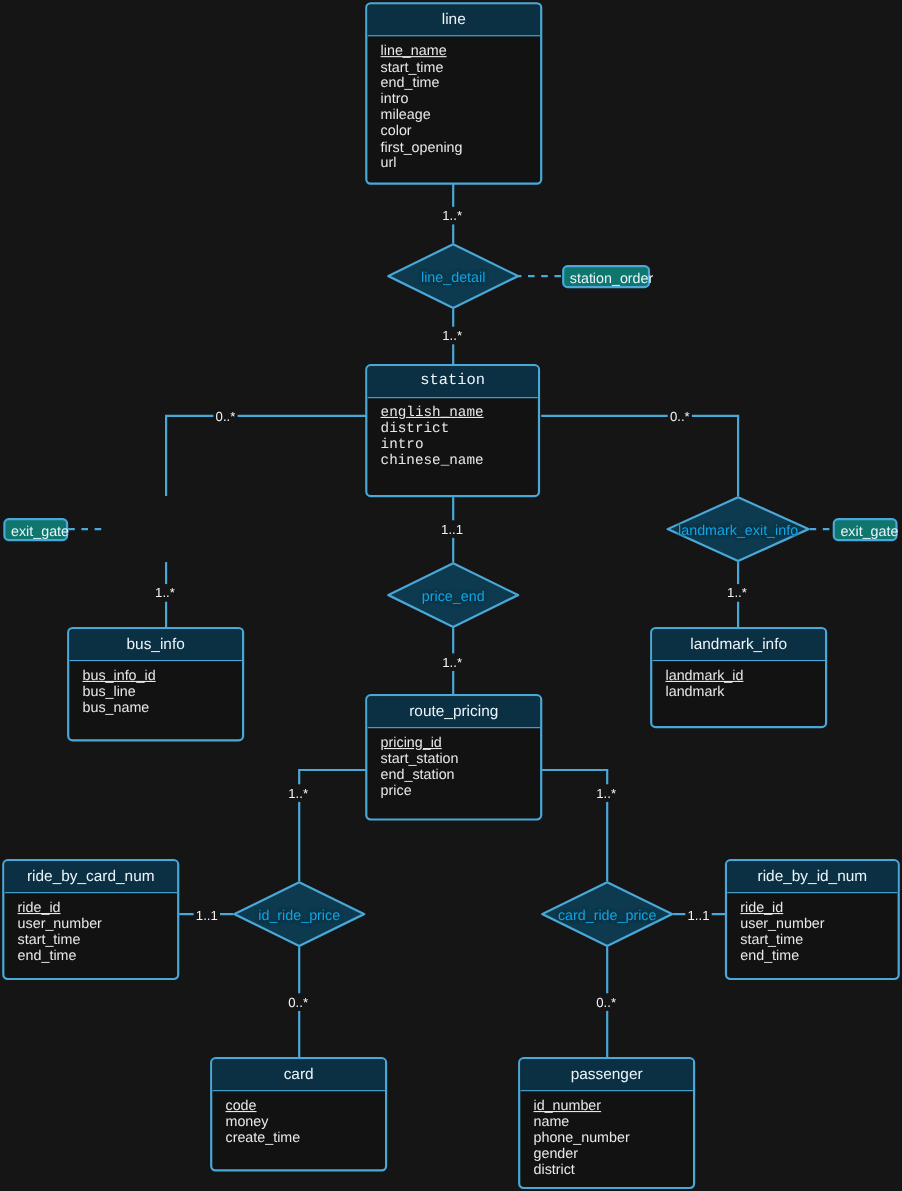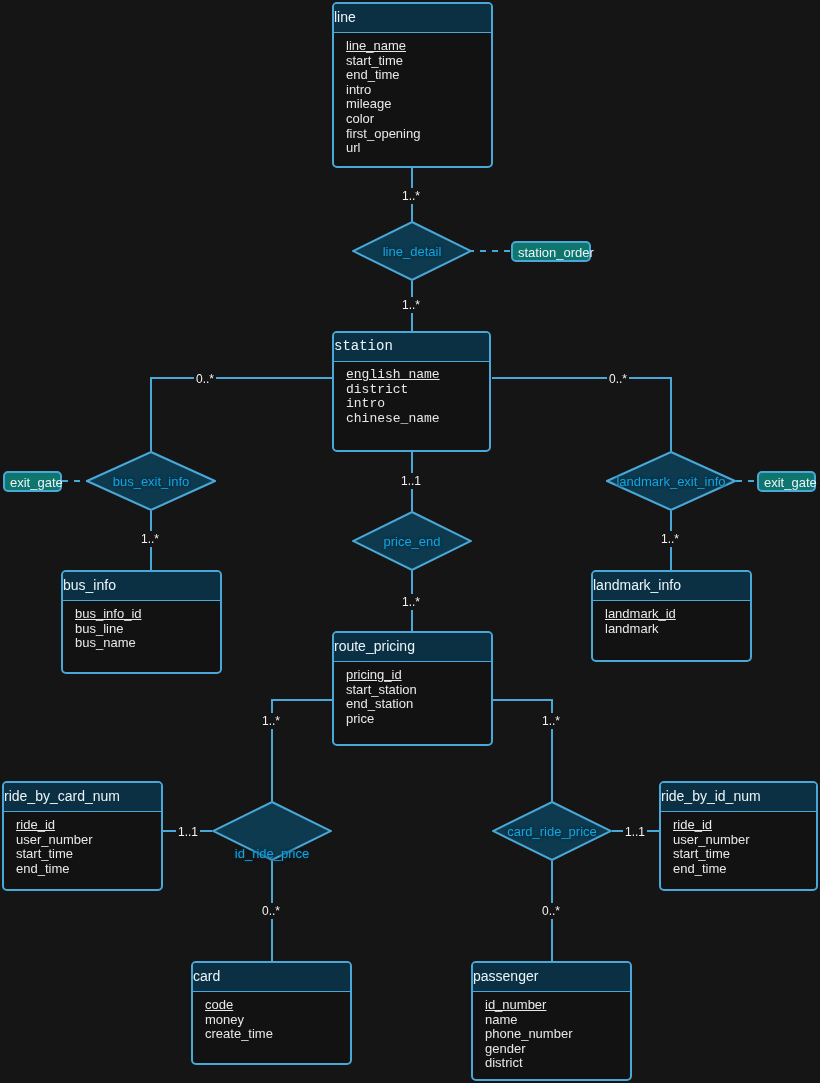--- a/index.html
+++ b/index.html
@@ -33,21 +33,21 @@
     box-sizing: border-box;
     border: 2px solid #4aa8d8;
     border-radius: 5px;
     background: #121212;
     overflow: hidden;
   }
   .entity-title {
     box-sizing: border-box;
     height: 29px;
     line-height: 27px;
-    text-align: left;
+    text-align: center;
     color: #eaf4fa;
     font-size: 14px;
     background: #0c3043;
     border-bottom: 1.5px solid #4aa8d8;
   }
   .entity-attrs {
     padding: 6px 0 0 12px;
     color: #e8e8e8;
     font-size: 13px;
     line-height: 14.6px;
@@ -180,26 +180,20 @@
   <div class="entity" style="left:332px; top:331px; width:159px; height:121px;font-family:Liberation Mono, monospace;">
     <div class="entity-title">station</div>
     <div class="entity-attrs">
       <div class="attr pk">english_name</div>
       <div class="attr">district</div>
       <div class="attr">intro</div>
       <div class="attr">chinese_name</div>
     </div>
   </div>
 
-  <div class="rel" style="left:86px; top:451px; width:130px; height:60px;">
-    <svg class="diamond" viewBox="0 0 130 60" preserveAspectRatio="none">
-      <polygon points="65,1 129,30 65,59 1,30" fill="#0d3a4e" stroke="#4aa8d8" stroke-width="2"></polygon>
-    </svg>
-    <span class="rel-label">bus_exit_info</span>
-  </div>
 
   <div class="attr-node" style="left:3px; top:471px; width:59px; height:21px;">
     <span>exit_gate</span>
   </div>
 
   <div class="entity" style="left:61px; top:570px; width:161px; height:104px;">
     <div class="entity-title">bus_info</div>
     <div class="entity-attrs">
       <div class="attr pk">bus_info_id</div>
       <div class="attr">bus_line</div>
@@ -246,21 +240,21 @@
   <div class="entity" style="left:2px; top:781px; width:161px; height:110px;">
     <div class="entity-title">ride_by_card_num</div>
     <div class="entity-attrs">
       <div class="attr pk">ride_id</div>
       <div class="attr">user_number</div>
       <div class="attr">start_time</div>
       <div class="attr">end_time</div>
     </div>
   </div>
 
-  <div class="rel" style="left:212px; top:801px; width:120px; height:60px;align-items:flex-end;">
+  <div class="rel" style="left:212px; top:801px; width:120px; height:60px;">
     <svg class="diamond" viewBox="0 0 120 60" preserveAspectRatio="none">
       <polygon points="60,1 119,30 60,59 1,30" fill="#0d3a4e" stroke="#4aa8d8" stroke-width="2"></polygon>
     </svg>
     <span class="rel-label">id_ride_price</span>
   </div>
 
   <div class="rel" style="left:492px; top:801px; width:120px; height:60px;">
     <svg class="diamond" viewBox="0 0 120 60" preserveAspectRatio="none">
       <polygon points="60,1 119,30 60,59 1,30" fill="#0d3a4e" stroke="#4aa8d8" stroke-width="2"></polygon>
     </svg>

